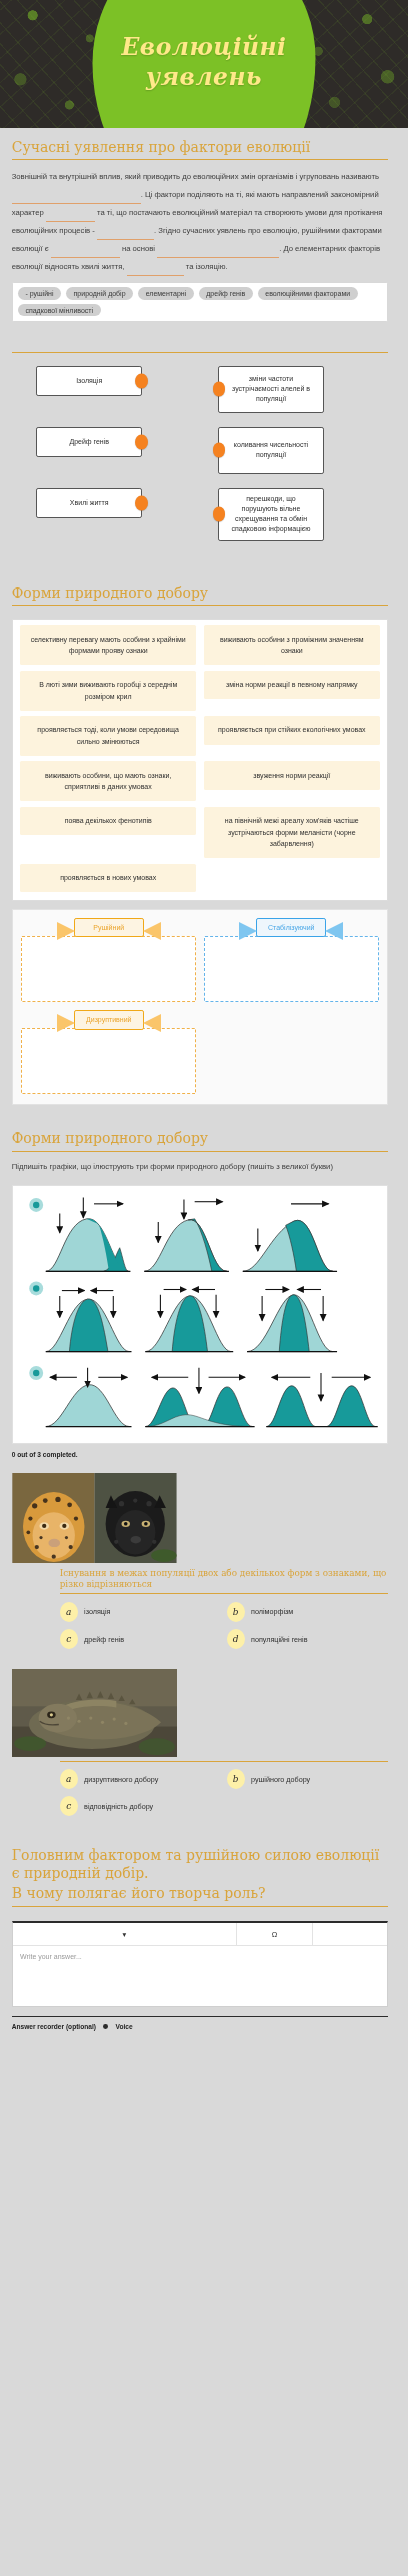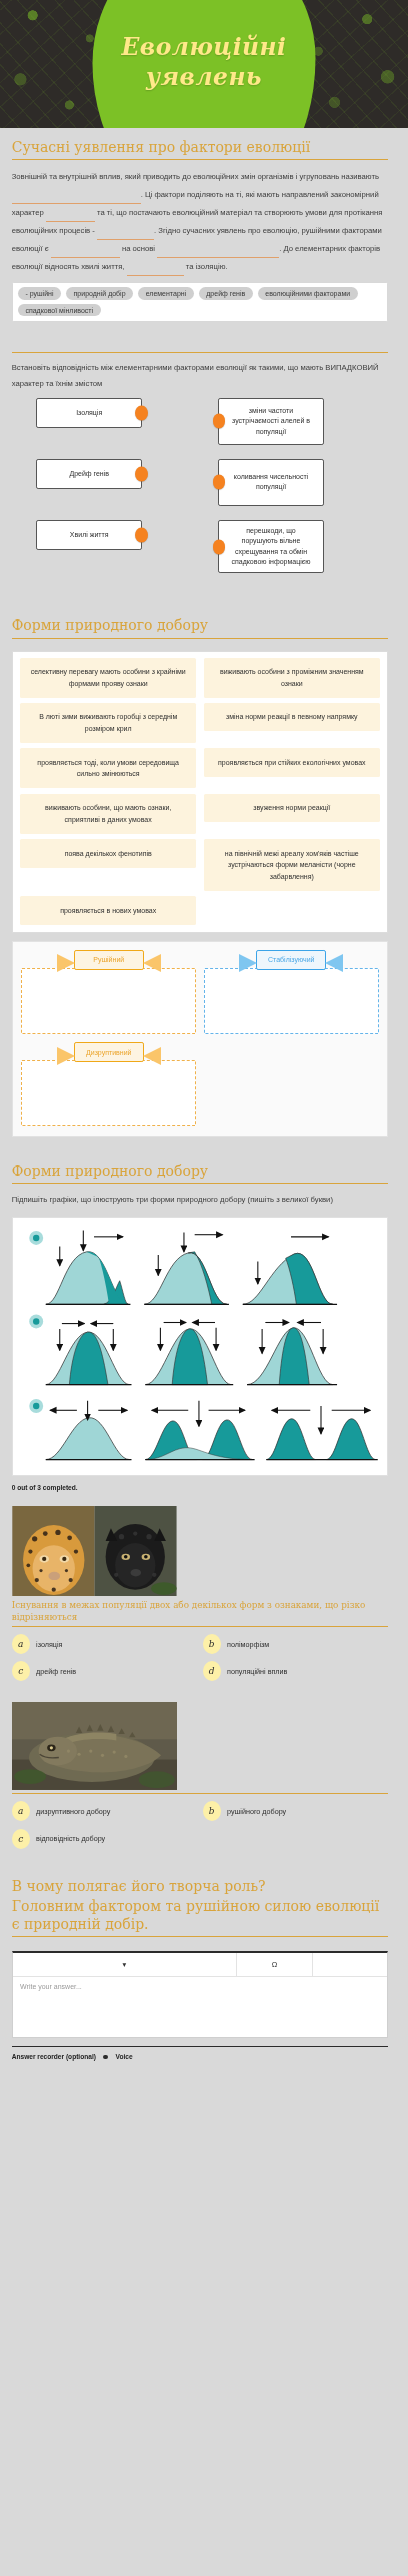--- a/index.html
+++ b/index.html
@@ -223,21 +223,21 @@
     font-size: 6.6px;
     font-weight: bold;
     color:#222;
   }
 
   
   .photo-card { margin: 0 11.7px; }
   .photo { display:block; }
 
   
-  .quiz { padding: 1.1px 11.7px 5.3px 11.7px; }
+  .quiz { padding: 1.1px 11.7px 5.3px 11.7px; margin-left: 48px; }
   .quiz-q {
     font-family:"DejaVu Serif", serif;
     color:#d9a43b;
     font-size: 8.8px;
     line-height:1.35;
     margin: 3.2px 0 1.1px 0;
   }
   .opts { display:grid; grid-template-columns: 1fr 1fr; gap: 7.4px 5.3px; margin-top: 7.4px; }
   .opt { display:flex; align-items:center; gap: 6.4px; cursor:pointer; }
   .bullet {
@@ -329,21 +329,20 @@
       <span class="chip">дрейф генів</span>
       <span class="chip">еволюційними факторами</span>
       <span class="chip">спадкової мінливості</span>
     </div>
   </div>
 
   <div class="spacer-lg"></div>
 
   <div class="block">
     <hr class="rule">
-    <div class="para" style="line-height:2.1">Встановіть відповідність між елементарними факторами еволюції як такими, що мають ВИПАДКОВИЙ характер та їхнім змістом</div>
   </div>
 
   <div class="match">
     <div class="match-row">
       <div class="mcol left">
         <div class="mbox">
           <span>Ізоляція</span>
           <span class="dot right-edge"></span>
         </div>
       </div>
@@ -585,21 +584,21 @@
       <div class="opt">
         <span class="bullet">b</span>
         <span class="opt-label">поліморфізм</span>
       </div>
       <div class="opt">
         <span class="bullet">c</span>
         <span class="opt-label">дрейф генів</span>
       </div>
       <div class="opt">
         <span class="bullet">d</span>
-        <span class="opt-label">популяційні вплив</span>
+        <span class="opt-label">популяційні генів</span>
       </div>
     </div>
   </div>
 
   <div class="spacer-lg"></div>
 
   <div class="photo-card">
     <svg class="photo" width="165" height="88" viewBox="0 0 310 165">
       <rect x="0" y="0" width="310" height="165" fill="#5f5a4a"></rect>
       <rect x="0" y="0" width="310" height="70" fill="#6e6752"></rect>
@@ -646,22 +645,22 @@
       <div class="opt">
         <span class="bullet">c</span>
         <span class="opt-label">відповідність добору</span>
       </div>
     </div>
   </div>
 
   <div class="spacer-lg"></div>
 
   <div class="block">
+    <div class="sec-title">Головним фактором та рушійною силою еволюції є природній добір.</div>
     <div class="sec-title" style="margin-top:1.1px">В чому полягає його творча роль?</div>
-    <div class="sec-title">Головним фактором та рушійною силою еволюції є природній добір.</div>
     <hr class="rule">
   </div>
 
   <div class="editor">
     <div class="editor-toolbar">
       <div class="tool wide">▾</div>
       <div class="tool">Ω</div>
       <div class="tool"></div>
     </div>
     <div class="editor-area">Write your answer...</div>

